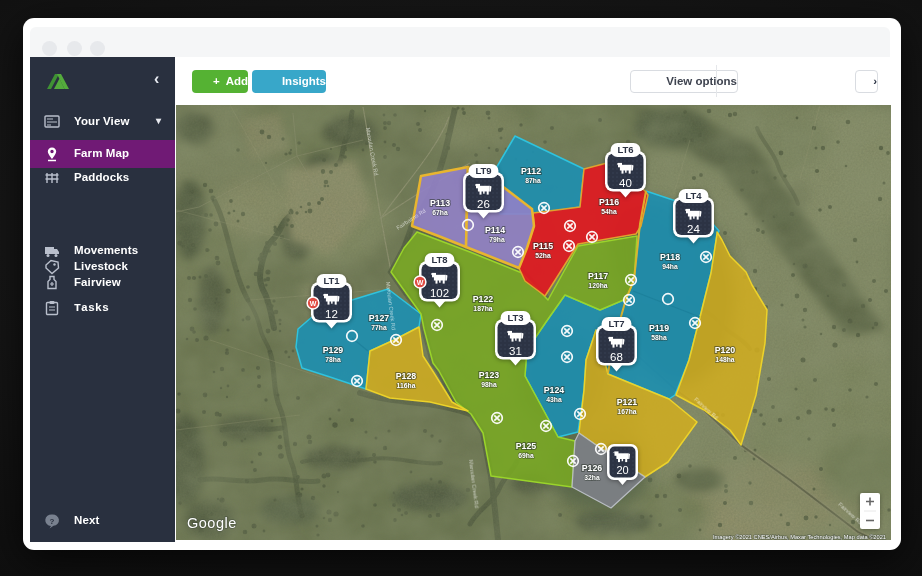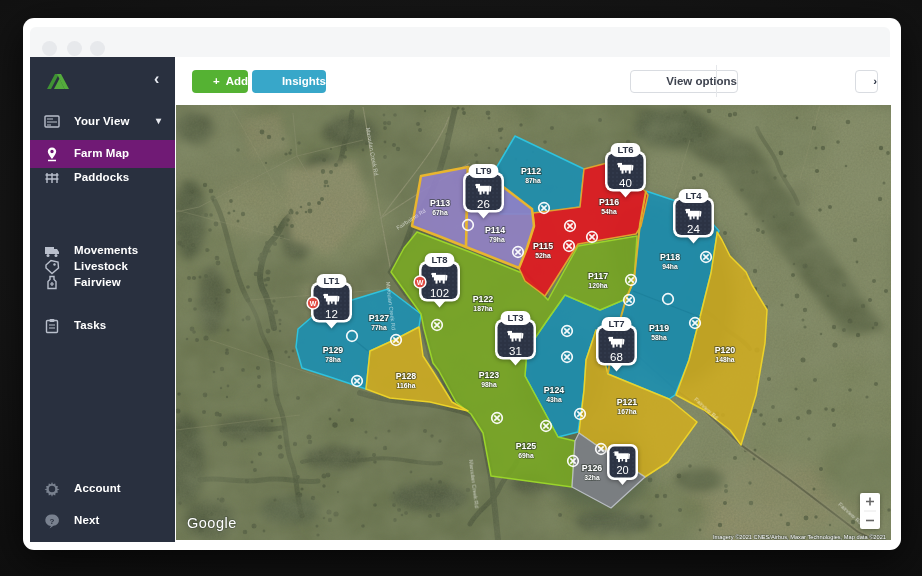--- a/index.html
+++ b/index.html
@@ -89,33 +89,27 @@
         </svg>
       <div class="lbl">Movements</div>
     </div>
     <div class="navitem" style="top:211px;">
       <svg class="ic" viewBox="0 0 16 16">
           <path d="M6,1.5 h4 v3 l2,2 v7 h-8 v-7 l2,-2 z" fill="none" stroke="#b9bfcc" stroke-width="1.4"></path>
           <path d="M8,7 v4 M6,9 h4" stroke="#b9bfcc" stroke-width="1.2"></path>
         </svg>
       <div class="lbl">Fairview</div>
     </div>
-    <div class="navitem" style="top:254px;">
+    <div class="navitem" style="top:236px;font-family:Liberation Mono, monospace;">
       <svg class="ic" viewBox="0 0 16 16">
           <rect x="2.5" y="2.5" width="11" height="12" rx="1" fill="none" stroke="#b9bfcc" stroke-width="1.4"></rect>
           <rect x="5.5" y="1" width="5" height="3" rx="1" fill="#b9bfcc"></rect>
           <path d="M5,7 h6 M5,10 h6" stroke="#b9bfcc" stroke-width="1.2"></path>
         </svg>
       <div class="lbl">Tasks</div>
-    </div>
-    <div class="navitem" style="top:417px;">
-      <svg class="ic" viewBox="0 0 16 16">
-          <path d="M8,4.8 A3.2,3.2 0 1 0 8,11.2 A3.2,3.2 0 1 0 8,4.8 Z M8,1 l1,2.2 2.2,-0.8 0.4,2.4 2.4,0.4 -0.8,2.2 2.2,1 -2.2,1 0.8,2.2 -2.4,0.4 -0.4,2.4 -2.2,-0.8 -1,2.2 -1,-2.2 -2.2,0.8 -0.4,-2.4 -2.4,-0.4 0.8,-2.2 -2.2,-1 2.2,-1 -0.8,-2.2 2.4,-0.4 0.4,-2.4 2.2,0.8 z" fill="#79818f" fill-rule="evenodd"></path>
-        </svg>
-      <div class="lbl">Account</div>
     </div>
     <div class="navitem" style="top:449px;">
       <svg class="ic" viewBox="0 0 16 16">
           <path d="M8,1.5 a6,5.5 0 1 0 -1,11.4 l-1.5,2.6 4,-2.7 a6,5.5 0 0 0 -1.5,-11.3z" fill="#79818f"></path>
           <text x="8" y="10.5" font-size="8" font-weight="bold" fill="#29303f" text-anchor="middle">?</text>
         </svg>
       <div class="lbl">Next</div>
     </div>
   </div>
 

